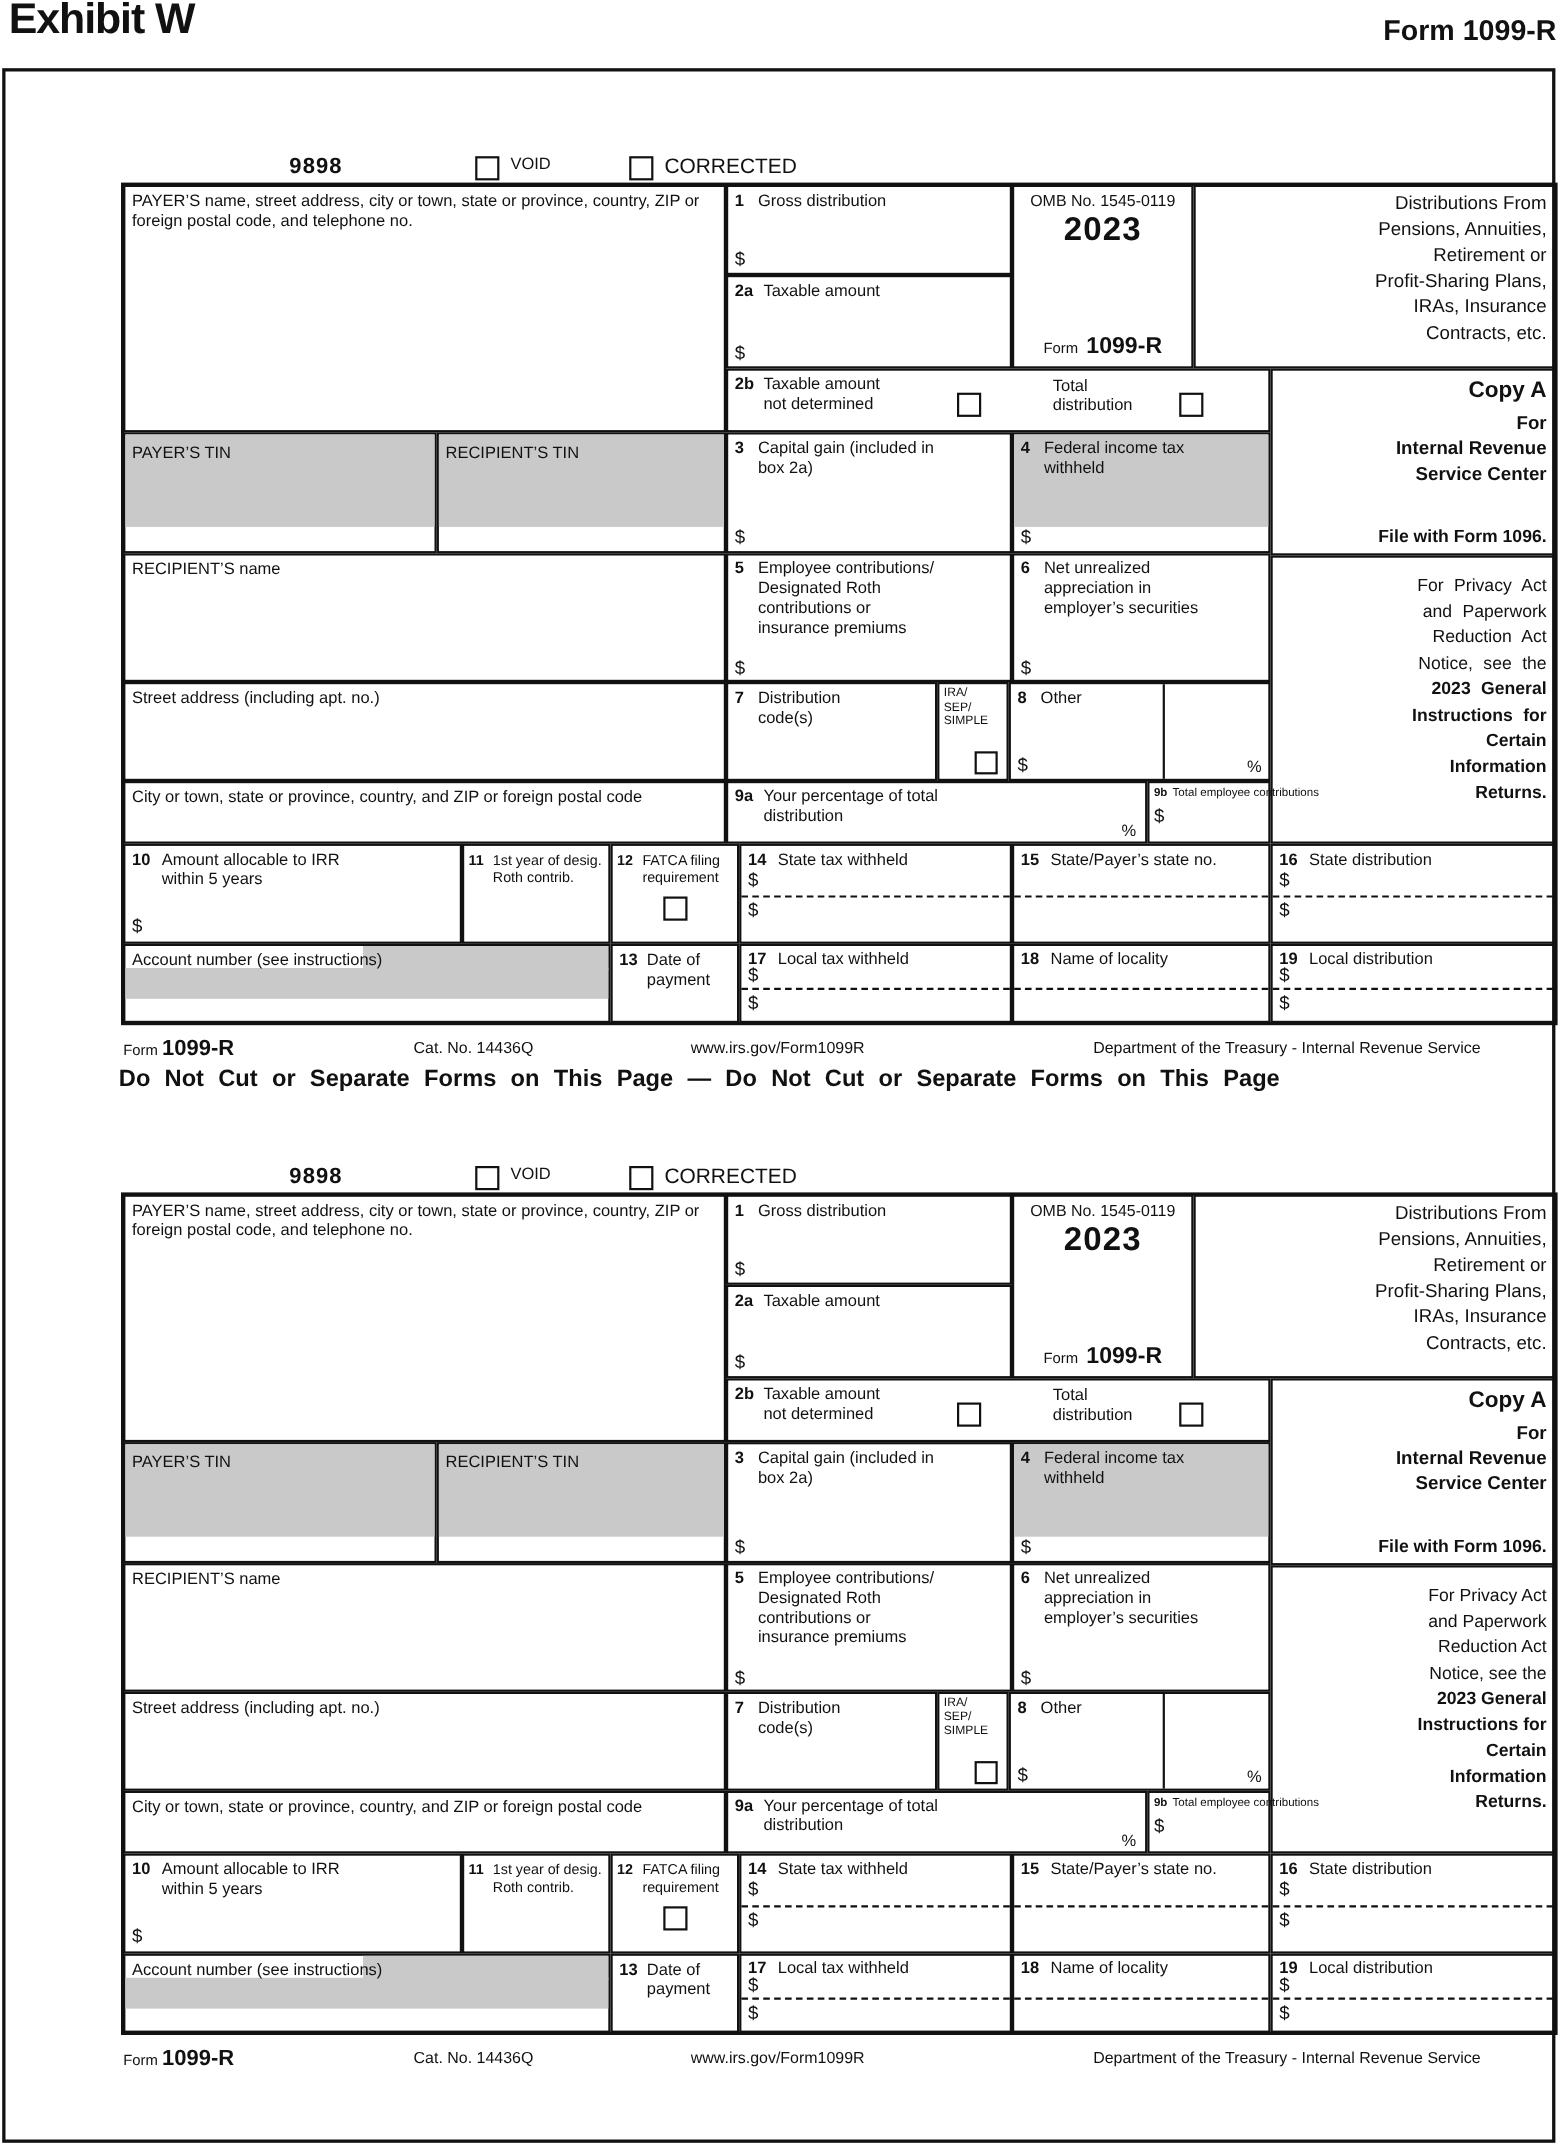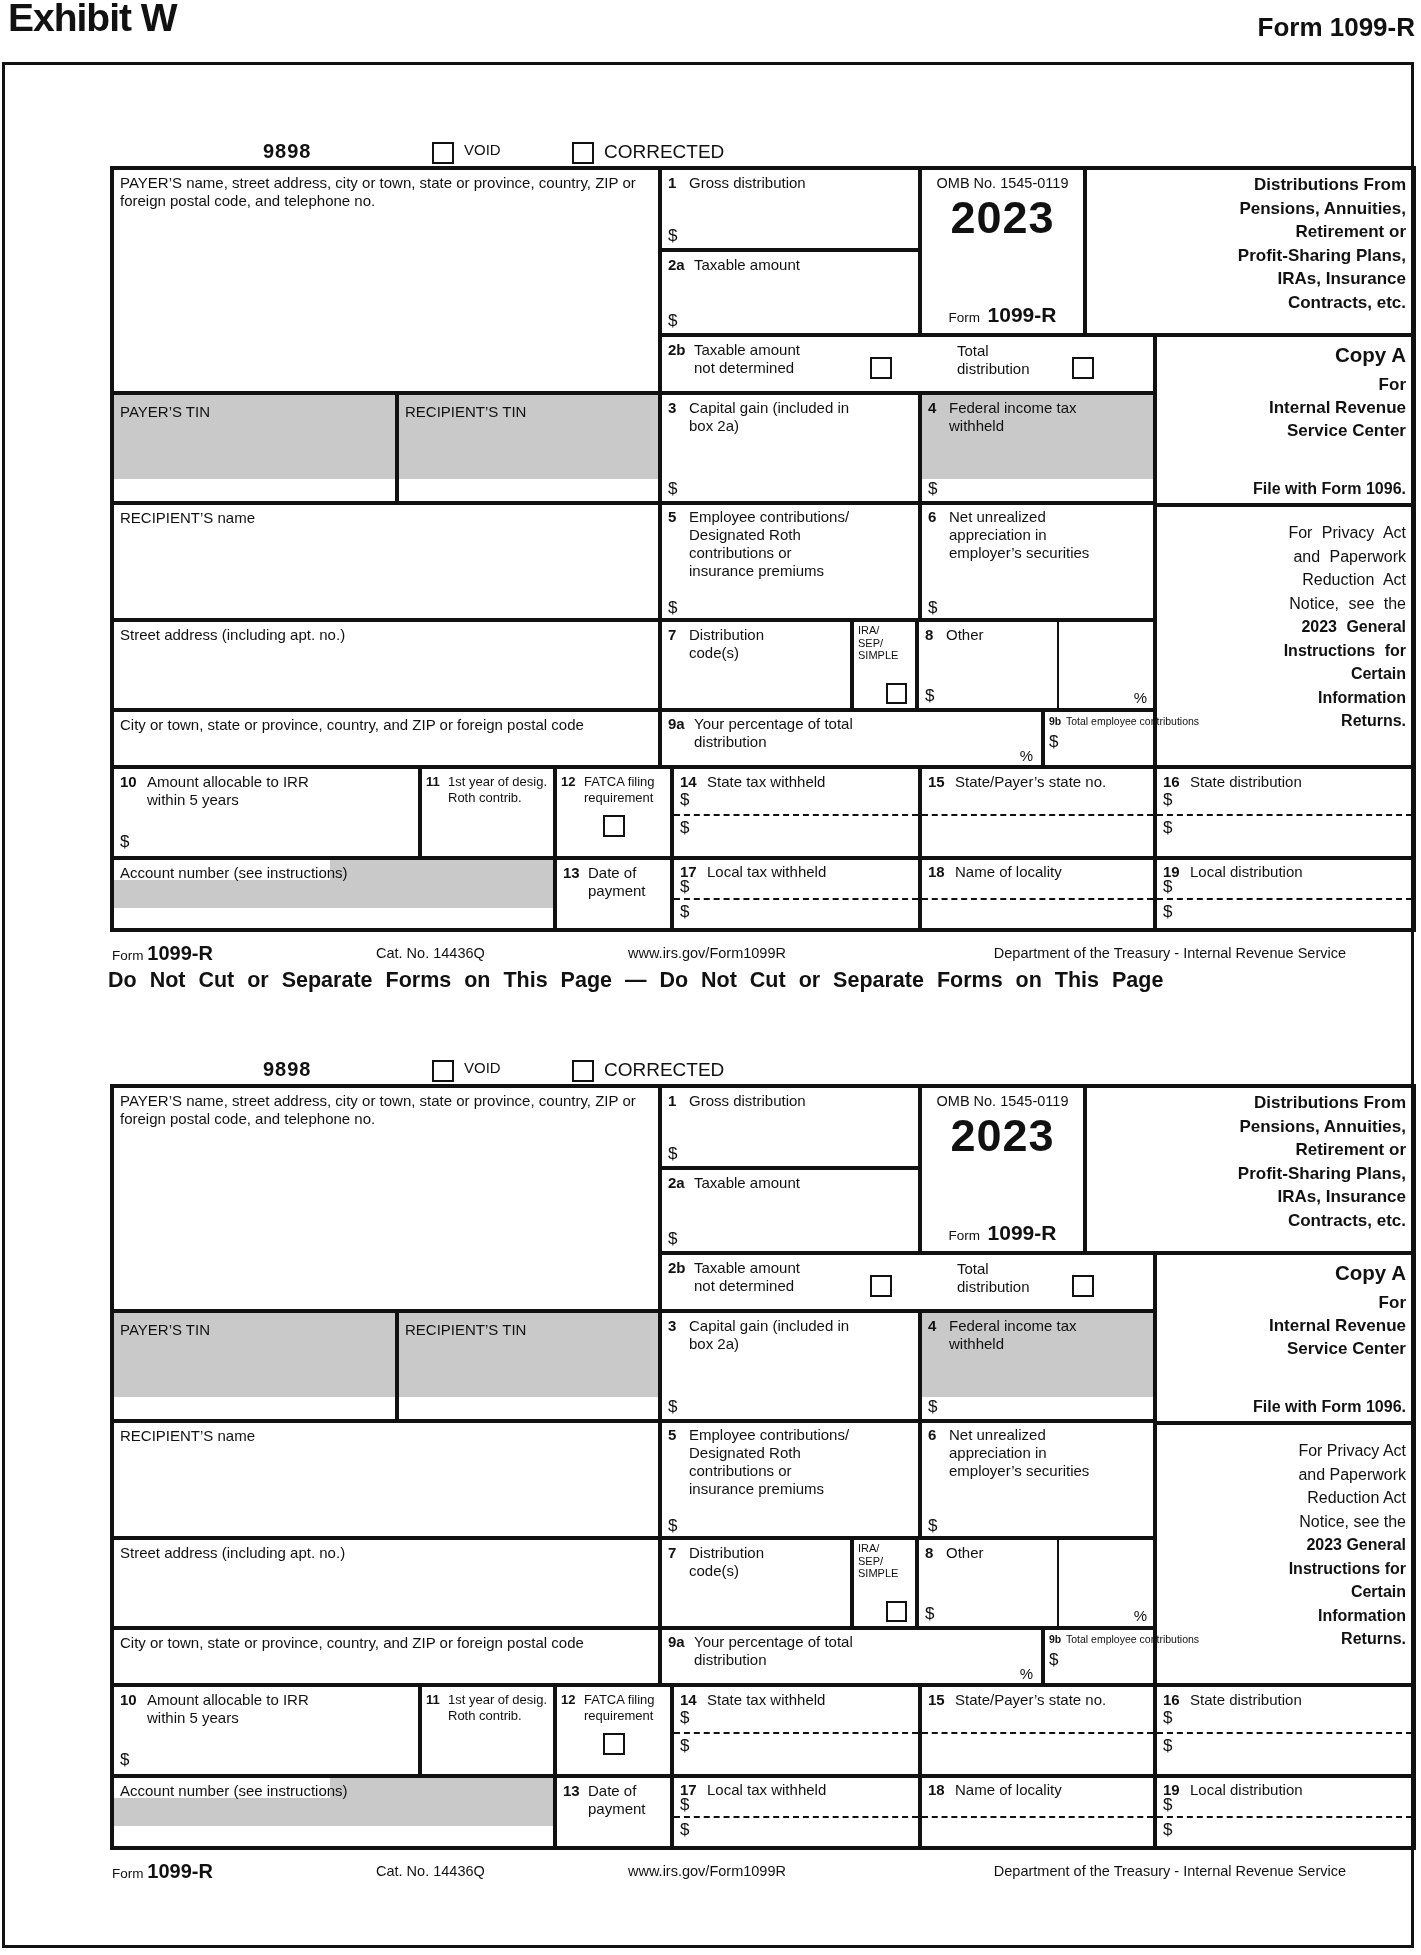--- a/index.html
+++ b/index.html
@@ -28,24 +28,24 @@
   .plain-lbl { position:absolute; font-size:15px; line-height:18px; }
   .dollar { position:absolute; font-size:17px; }
   .pct { position:absolute; font-size:15px; }
   .cb { position:absolute; width:22px; height:22px; border:2px solid #111; box-sizing:border-box; background:#fff; }
   .dash { position:absolute; left:0; right:0; border-top:2.5px dashed #111; }
   .gray { position:absolute; background:#c9c9c9; }
   .code-num { position:absolute; left:263px; top:0; font-size:20px; font-weight:bold; letter-spacing:1px; }
   .void-lbl { position:absolute; left:464px; top:1px; font-size:15px; }
   .corr-lbl { position:absolute; left:604px; top:1px; font-size:19px; }
   .omb-lbl { position:absolute; left:0; right:0; top:5px; text-align:center; font-size:14.5px; }
-  .year { position:absolute; left:0; right:0; top:22px; text-align:center; font-size:45px; font-weight:bold; letter-spacing:1px; }
+  .year { position:absolute; left:0; right:0; top:22px; text-align:center; font-size:30px; font-weight:bold; letter-spacing:1px; }
   .omb-form-line { position:absolute; left:0; right:0; bottom:6px; text-align:center; font-size:13.5px; }
   .omb-form-line b { font-size:21px; }
-  .title-block { position:absolute; top:3px; left:4px; right:6px; text-align:right; font-weight:bold; font-size:17px; line-height:23.5px; white-space:pre-line; }
+  .title-block { position:absolute; top:3px; left:4px; right:6px; text-align:right; font-weight:normal; font-size:17px; line-height:23.5px; white-space:pre-line; }
   .copy-a { position:absolute; top:6px; right:6px; text-align:right; font-weight:bold; font-size:20.5px; }
   .copy-for { position:absolute; top:36px; right:6px; text-align:right; font-weight:bold; font-size:17px; line-height:23px; white-space:pre-line; }
   .file-with { position:absolute; bottom:5px; right:6px; text-align:left; font-weight:bold; font-size:16px; }
   .privacy { position:absolute; top:14px; left:10px; right:6px; text-align:right; font-size:16px; line-height:23.5px; white-space:pre-line; }
   .privacy .bold-part { font-weight:bold; }
   .f1 .privacy { word-spacing:5px; }
   .ira-lbl { position:absolute; left:4px; top:2px; font-size:11px; line-height:12.5px; white-space:pre-line; }
   .footer { position:absolute; top:802px; left:0; width:1421px; font-size:14.5px; }
   .footer .f-form { position:absolute; left:112px; top:0; font-size:13.5px; }
   .footer .f-form b { font-size:20px; }

